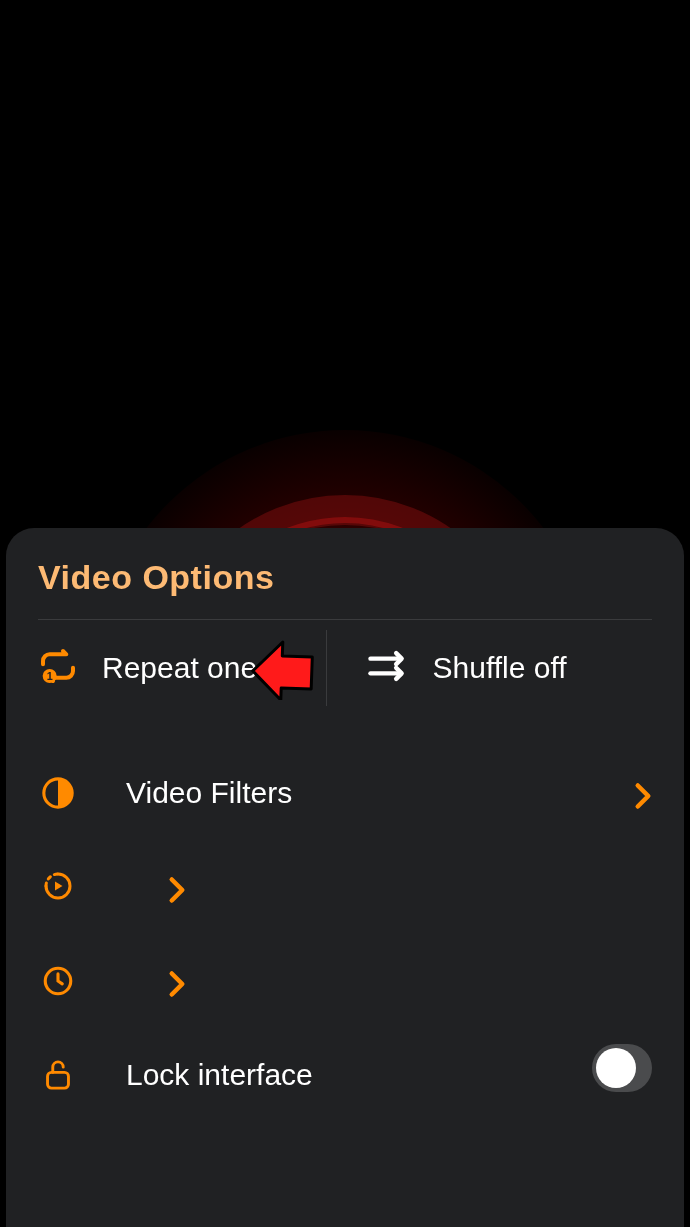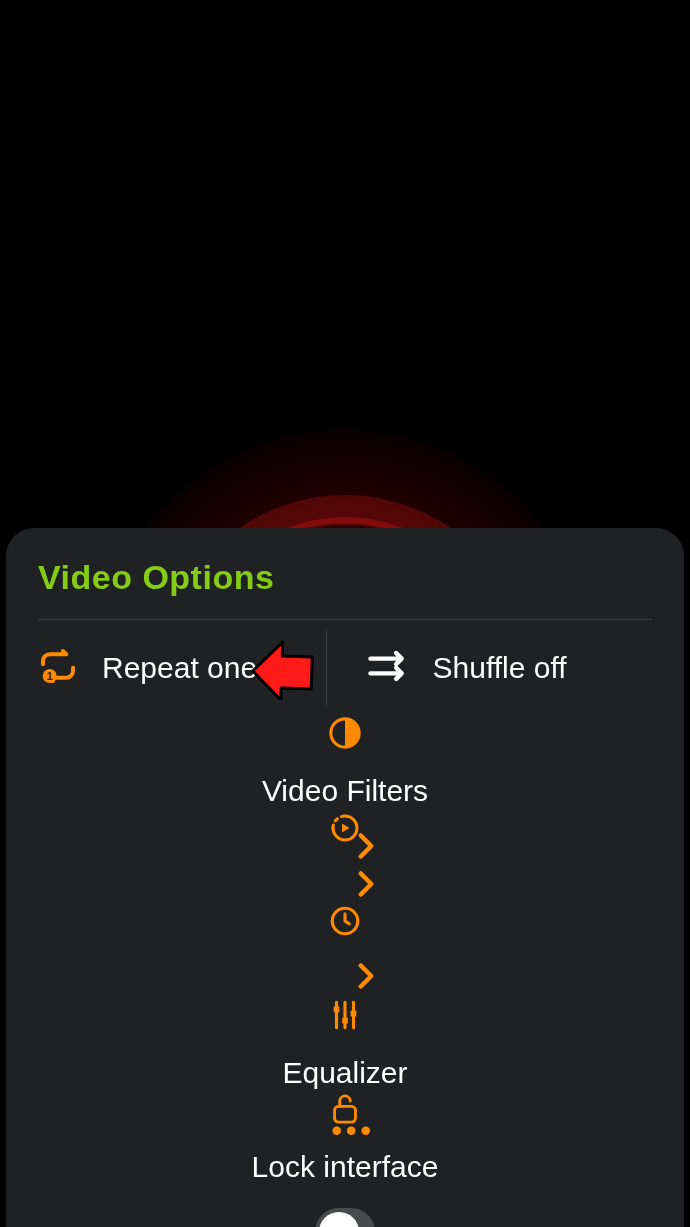--- a/index.html
+++ b/index.html
@@ -7,32 +7,32 @@
   .viewport { position: relative; width: 690px; height: 1227px; background: #000; }
   .bg-glow {
     position: absolute; left: 50%; top: 420px; transform: translateX(-50%);
     width: 520px; height: 520px; pointer-events: none;
   }
   .panel {
     position: absolute; left: 6px; right: 6px; bottom: 0; top: 528px;
     background: #202123; border-radius: 28px 28px 0 0; padding: 30px 32px 0 32px;
     color: #fff;
   }
-  .panel-title { font-size: 34px; font-weight: 700; color: #84cc16; letter-spacing: .5px; }
+  .panel-title { font-size: 34px; font-weight: 700; color: #fdba74; letter-spacing: .5px; }
   .divider { height: 1px; background: #3a3b3d; margin-top: 22px; }
 
   .top-row { display: flex; align-items: stretch; height: 96px; }
   .top-cell { flex: 1; display: flex; align-items: center; gap: 24px; }
   .top-sep  { width: 1px; background: #3a3b3d; margin: 10px 0; }
   .top-cell.right { padding-left: 38px; }
   .icon-orange { color: #ff8a00; }
   .opt-label { font-size: 30px; color: #fff; font-weight: 400; }
 
   .list { display: flex; flex-direction: column; }
-  .row { display: flex; align-items: center; height: 94px; gap: 24px; flex-direction: column; }
+  .row { display: flex; align-items: flex-end; height: 94px; gap: 48px; }
   .row .lead { width: 40px; display: flex; justify-content: center; }
   .row .label { flex: 1; font-size: 30px; color: #fff; }
   .row .trail { width: 60px; display: flex; justify-content: flex-end; align-items: center; }
 
   .chevron { color: #ff8a00; }
   .dots { color: #ff8a00; font-size: 30px; letter-spacing: 4px; font-weight: 700; }
 
   .toggle {
     width: 88px; height: 48px; background: #4a4b4d; border-radius: 24px; position: relative;
   }
@@ -134,34 +134,20 @@
             <path d="M12 7v5l3 2"></path>
           </svg>
         </span>
         <span class="trail chevron">
           <svg width="18" height="28" viewBox="0 0 10 16" fill="none" stroke="#ff8a00" stroke-width="2.6" stroke-linecap="round" stroke-linejoin="round">
               <path d="M2 2l6 6-6 6"></path>
             </svg>
         </span>
       </div>
 
-      <div class="row">
-        <span class="lead">
-          <svg width="34" height="34" viewBox="0 0 24 24" fill="none" stroke="#ff8a00" stroke-width="2.2" stroke-linecap="round">
-            <path d="M6 3v18M12 3v18M18 3v18"></path>
-            <rect x="4" y="6" width="4" height="4" fill="#ff8a00" stroke="none"></rect>
-            <rect x="10" y="14" width="4" height="4" fill="#ff8a00" stroke="none"></rect>
-            <rect x="16" y="9" width="4" height="4" fill="#ff8a00" stroke="none"></rect>
-          </svg>
-        </span>
-        <span class="label">Equalizer</span>
-        <span class="trail">
-            <span class="dots">•••</span>
-          </span>
-      </div>
 
       <div class="row">
         <span class="lead">
           <svg width="32" height="34" viewBox="0 0 24 26" fill="none" stroke="#ff8a00" stroke-width="2.2" stroke-linecap="round" stroke-linejoin="round">
             <rect x="4" y="11" width="16" height="12" rx="3"></rect>
             <path d="M8 11V7a4 4 0 0 1 8 0"></path>
           </svg>
         </span>
         <span class="label">Lock interface</span>
         <span class="trail">

